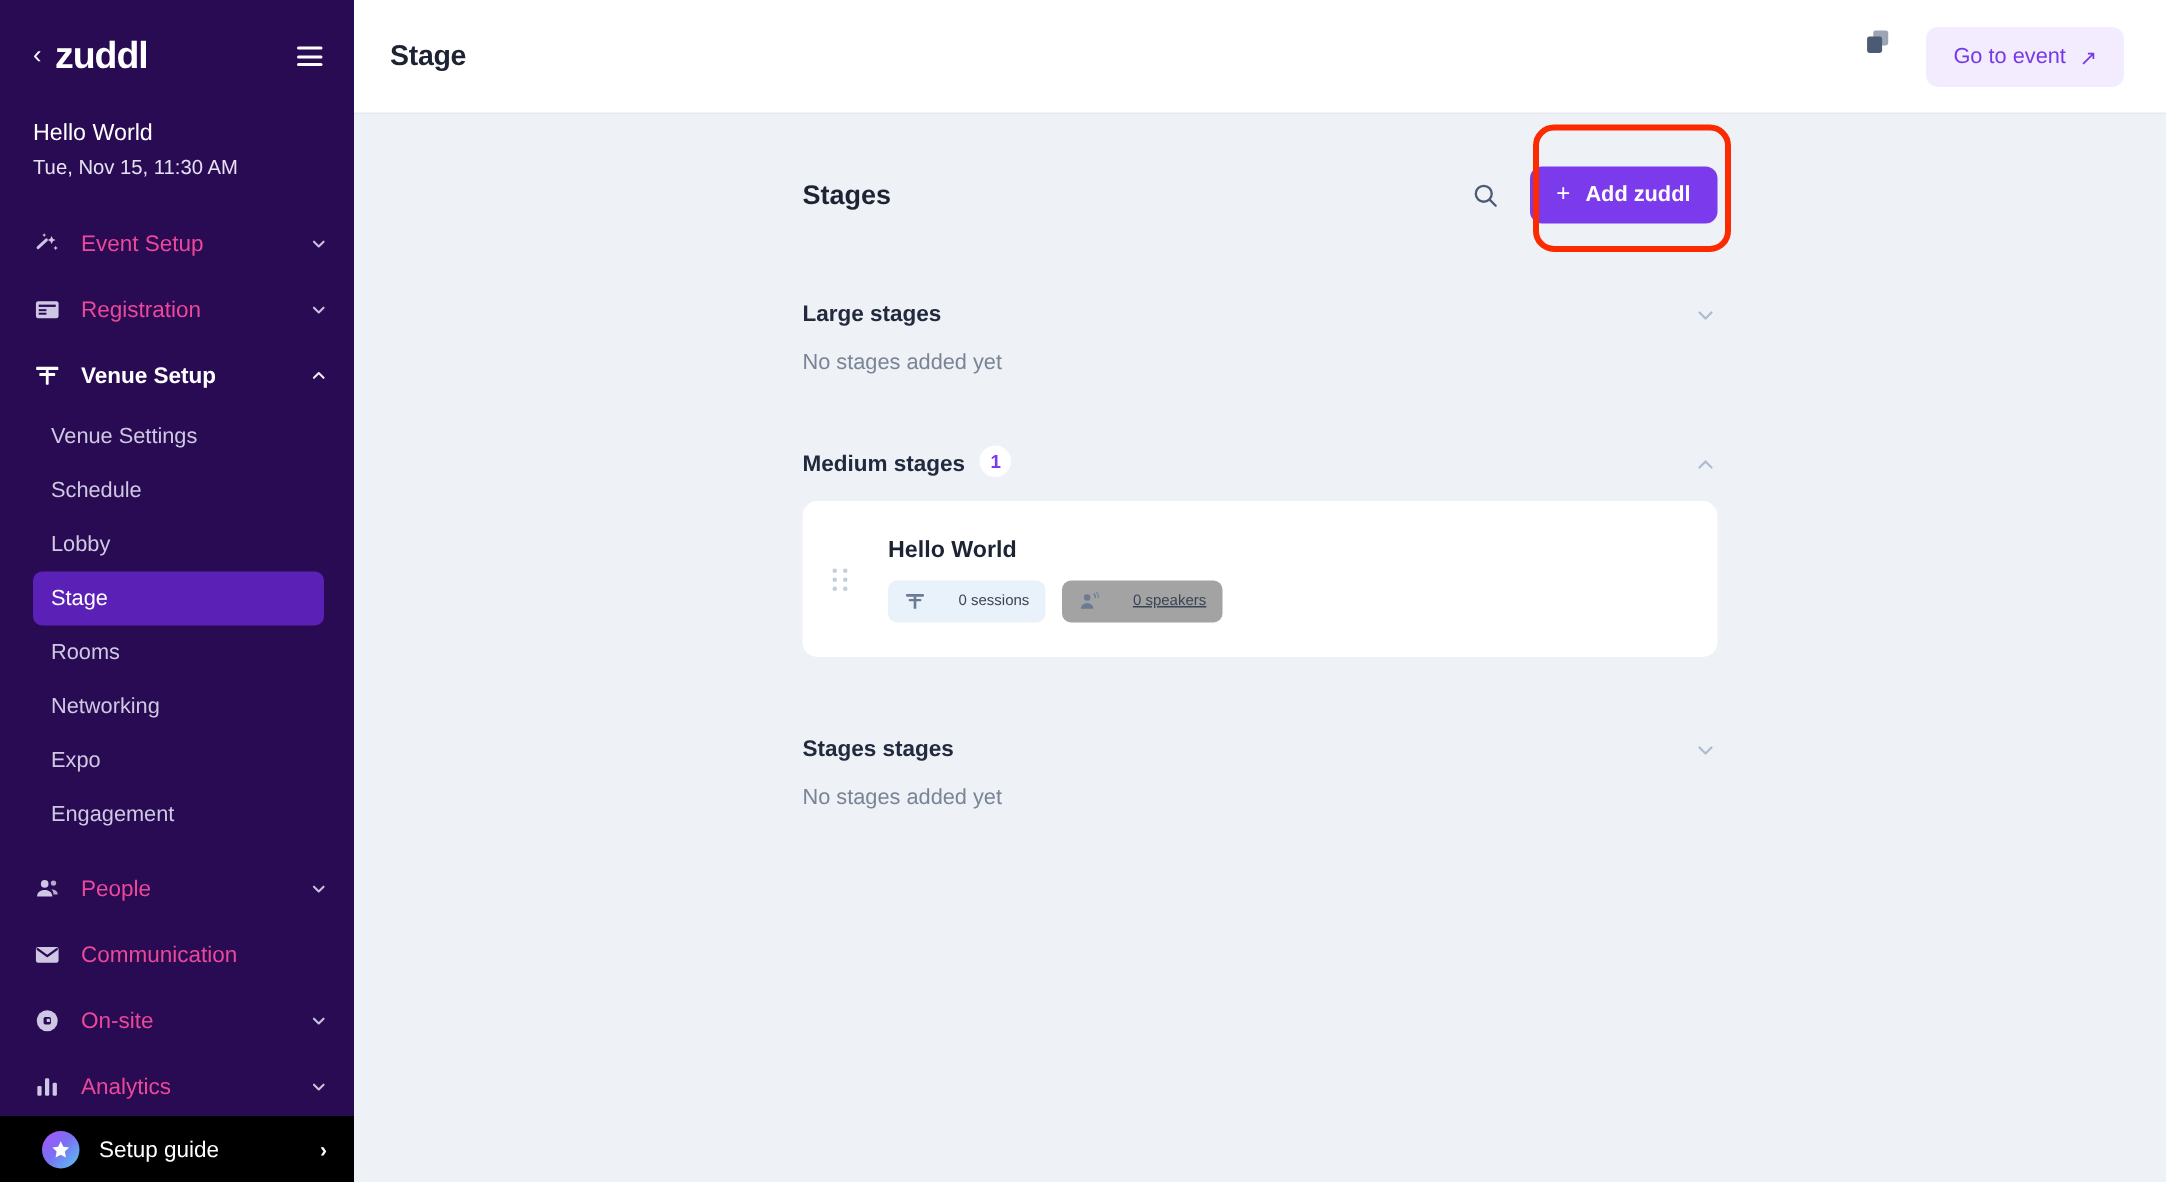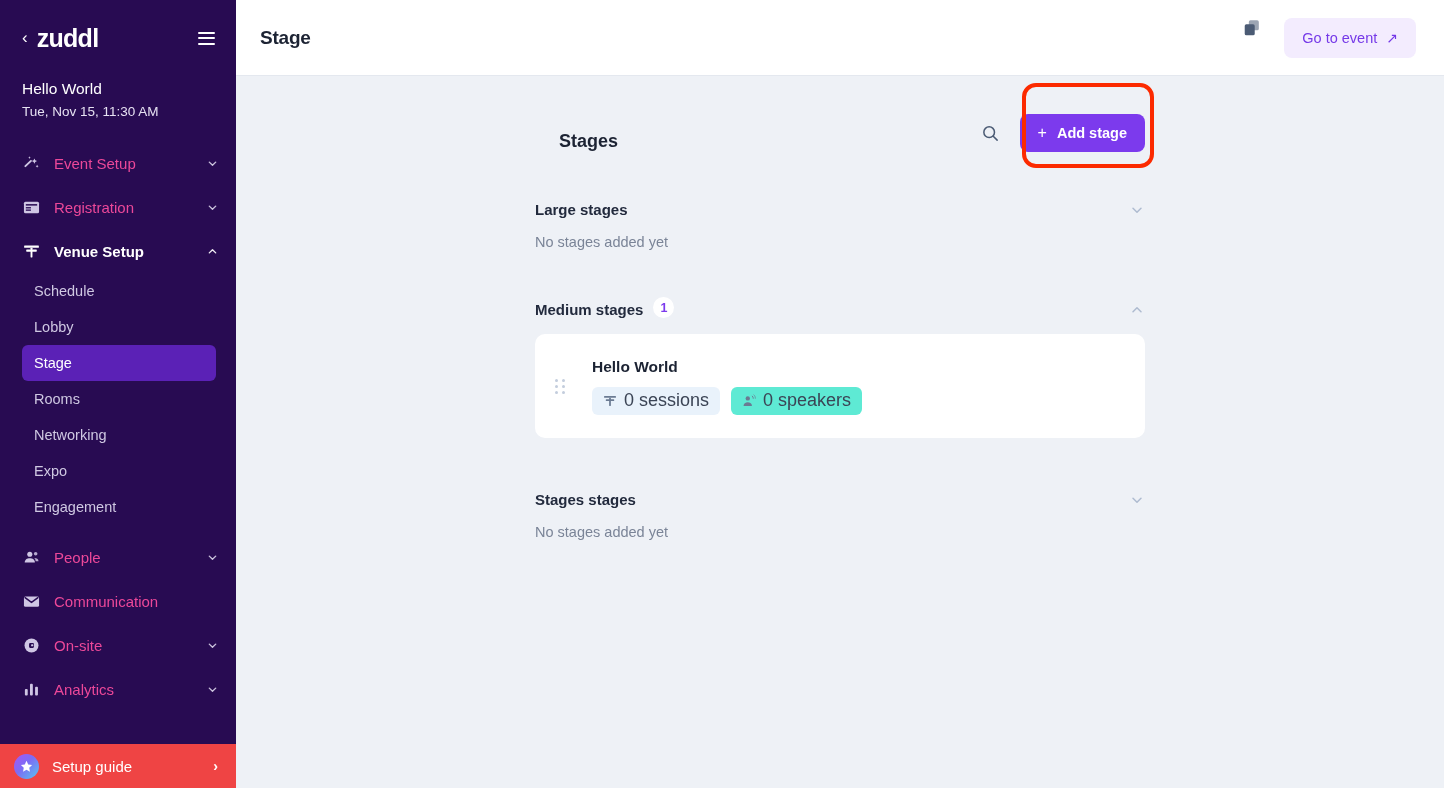--- a/index.html
+++ b/index.html
@@ -56,23 +56,23 @@
 
   .subnav { }
   .sub-item {
     display: flex; align-items: center; height: 36px;
     margin: 0 20px 0 22px; padding: 0 12px;
     color: #cfc8e2; font-size: 14.5px; border-radius: 6px; cursor: pointer;
   }
   .sub-item.selected { background: #5b21b6; color: #ffffff; font-weight: 400; }
 
   .setup-guide {
-    height: 44px; background: #ef4444;
+    height: 44px; background: #000000;
     display: flex; align-items: center;
-    padding: 0 18px 0 14px; cursor: pointer;
+    padding: 0 18px 0 28px; cursor: pointer;
     flex: 0 0 44px;
   }
   .star-badge {
     width: 25px; height: 25px; border-radius: 50%;
     background: linear-gradient(135deg, #a855f7 0%, #7c6df5 45%, #56c8f0 100%);
     display: flex; align-items: center; justify-content: center;
     flex: 0 0 25px; margin-right: 13px;
   }
   .setup-label { color: #ffffff; font-size: 15px; flex: 1 1 auto; }
   .setup-arrow { color: #ffffff; font-size: 14px; font-weight: 700; }
@@ -94,22 +94,22 @@
     height: 40px; padding: 0 18px;
     display: flex; align-items: center; gap: 9px; cursor: pointer;
     font-family: "Liberation Sans", sans-serif;
   }
   .goto-arrow { font-size: 14px; line-height: 1; }
 
   .content { flex: 1 1 auto; overflow: hidden; position: relative; }
   .panel { width: 610px; margin: 0 auto; padding-top: 32px; }
 
   .panel-head {
-    display: flex; align-items: flex-end; justify-content: space-between;
-    height: 44px; margin-bottom: 38px; margin-left: 24px;
+    display: flex; align-items: center; justify-content: space-between;
+    height: 44px; margin-bottom: 38px;
   }
   .panel-title { font-size: 18px; font-weight: 700; color: #1c2333; }
   .panel-actions { display: flex; align-items: center; gap: 14px; }
   .search-btn {
     width: 30px; height: 30px; display: flex; align-items: center; justify-content: center;
     cursor: pointer; background: none; border: none;
   }
   .add-btn {
     background: #7c3aed; color: #ffffff;
     border: none; border-radius: 8px;
@@ -150,25 +150,25 @@
   .drag-dots {
     display: grid; grid-template-columns: 3px 3px; gap: 3px 4px;
     margin-right: 27px; cursor: grab;
   }
   .drag-dots i { display: block; width: 3px; height: 3px; background: #c3cddd; border-radius: 50%; }
   .card-body { display: flex; flex-direction: column; gap: 11px; }
   .card-title { font-size: 15.5px; font-weight: 700; color: #1c2333; }
   .chips { display: flex; gap: 11px; }
   .chip {
     height: 28px; border-radius: 6px;
-    display: flex; align-items: center; gap: 7px;
-    padding: 0 11px; font-size: 18px; color: #3b4455;
+    display: flex; align-items: center; gap: 22px;
+    padding: 0 11px; font-size: 10px; color: #3b4455;
   }
   .chip-sessions { background: #e9f2fb; }
-  .chip-speakers { background: #5eead4; }
+  .chip-speakers { background: #a3a3a3; text-decoration: underline; }
   .chip svg { display: block; }
 </style>
 </head>
 <body>
 
 <div class="app">
 
   <aside class="sidebar">
 
     <div class="sb-top">
@@ -234,20 +234,23 @@
         </span>
         <span class="nav-label">Venue Setup</span>
         <span class="nav-caret">
           <svg width="11" height="11" viewBox="0 0 12 12" fill="none" stroke="#ffffff" stroke-width="1.5" stroke-linecap="round" stroke-linejoin="round">
               <path d="M2.5 7.5L6 4l3.5 3.5"></path>
             </svg>
         </span>
       </div>
 
       <div class="subnav">
+        <div class="sub-item">
+            <span>Venue Settings</span>
+          </div>
         <div class="sub-item">
             <span>Schedule</span>
           </div>
         <div class="sub-item">
             <span>Lobby</span>
           </div>
         <div class="sub-item selected">
             <span>Stage</span>
           </div>
         <div class="sub-item">
@@ -360,21 +363,21 @@
           <div class="panel-title">Stages</div>
           <div class="panel-actions">
             <button class="search-btn">
               <svg width="19" height="19" viewBox="0 0 20 20" fill="none" stroke="#4b5b74" stroke-width="1.6" stroke-linecap="round">
                 <circle cx="8.6" cy="8.6" r="5.6"></circle>
                   <path d="M12.9 12.9l4.1 4.1"></path>
               </svg>
             </button>
             <button class="add-btn">
               <span class="add-plus">+</span>
-              <span>Add stage</span>
+              <span>Add zuddl</span>
             </button>
           </div>
         </div>
 
         <section class="section">
           <div class="section-head">
             <span class="section-title">Large stages</span>
             <span class="section-spacer"></span>
             <span class="section-caret">
               <svg width="14" height="14" viewBox="0 0 14 14" fill="none" stroke="#aebbd0" stroke-width="1.5" stroke-linecap="round" stroke-linejoin="round">

